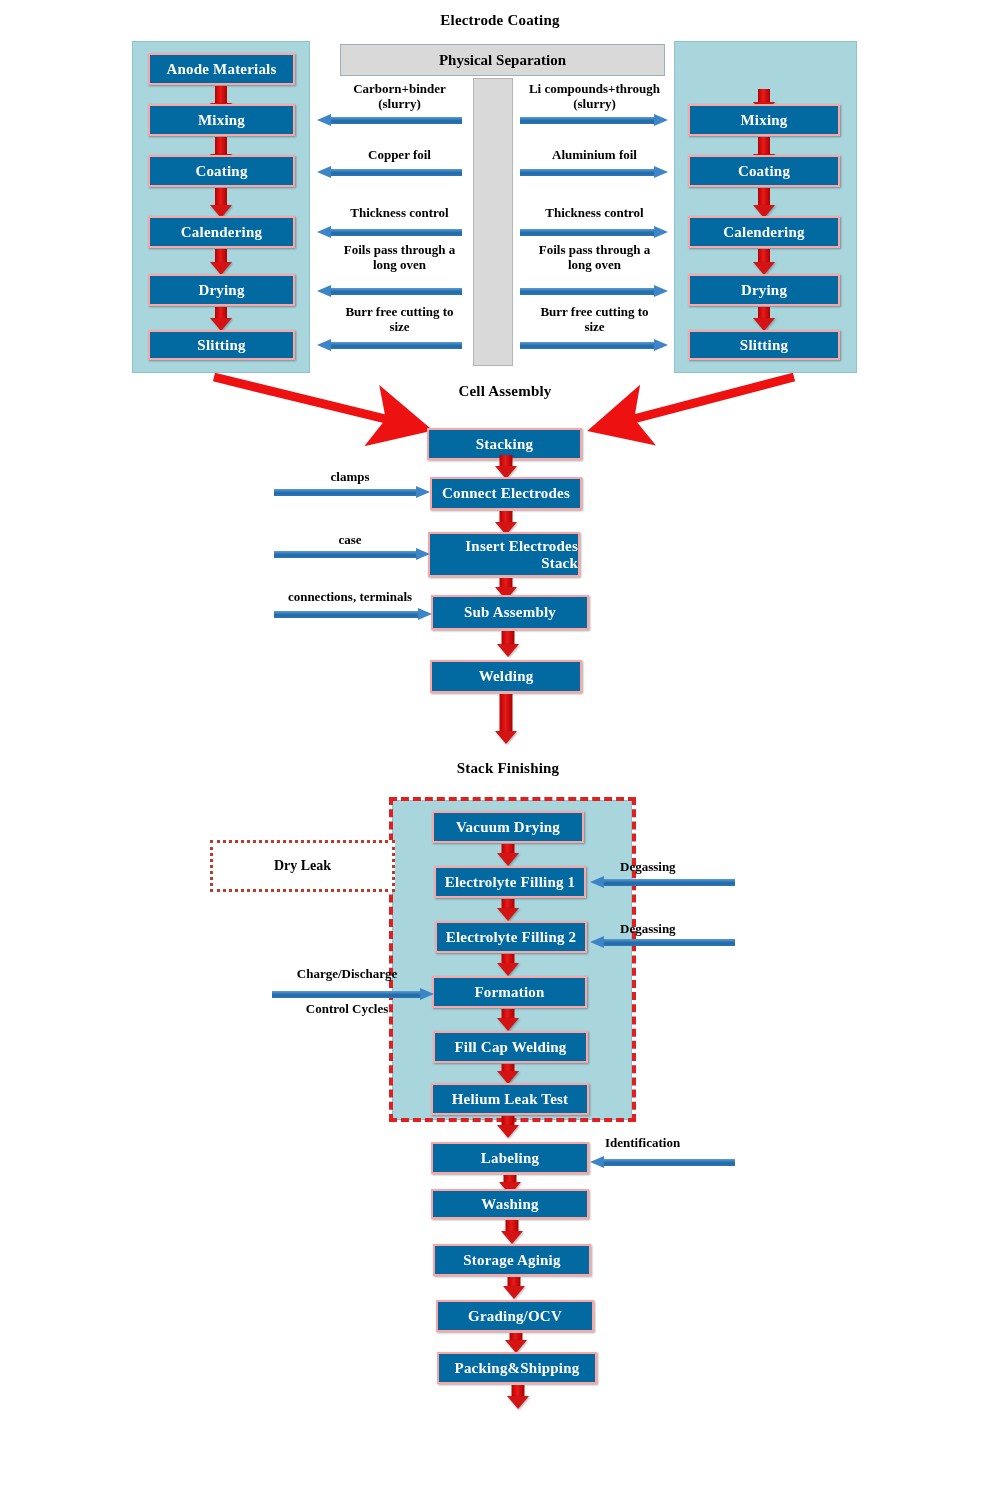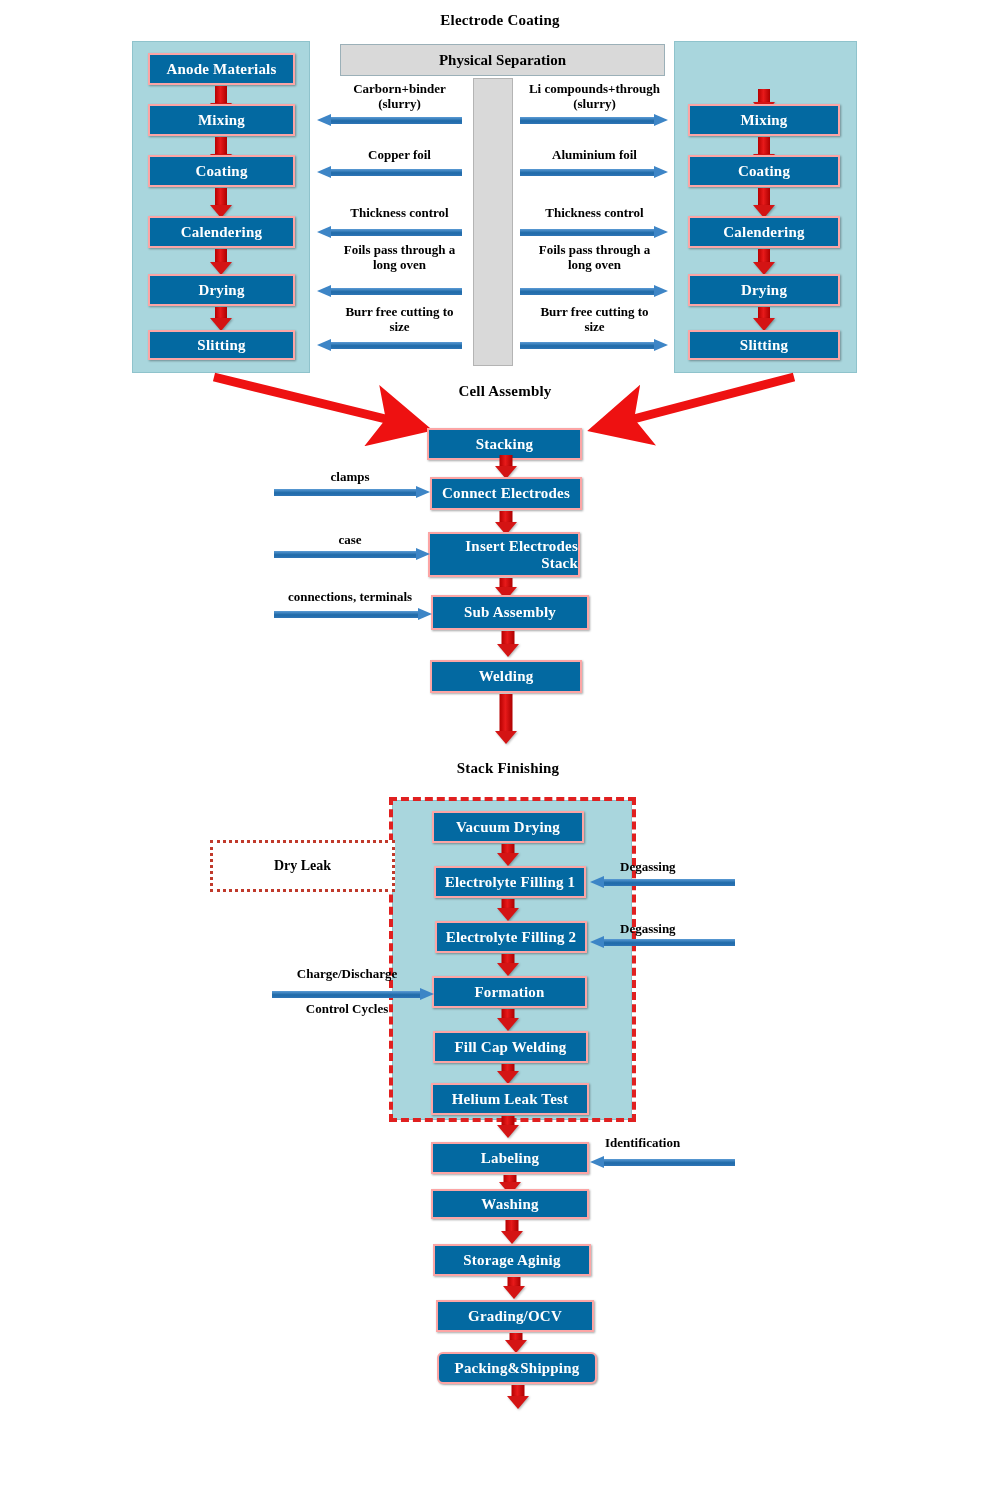--- a/index.html
+++ b/index.html
@@ -404,21 +404,21 @@
     <div class="shaft" style="width:13px; height:10px;"></div>
       <div class="head"></div>
   </div>
 
   <div class="pbox" style="left:436px; top:1300px; width:158px; height:32px;">Grading/OCV</div>
   <div class="rdown" style="left:504px; top:1333px; width:24px; height:20px;">
     <div class="shaft" style="width:13px; height:8px;"></div>
       <div class="head"></div>
   </div>
 
-  <div class="pbox" style="left:437px; top:1352px; width:160px; height:32px;border-radius:6px;">Packing&amp;Shipping</div>
+  <div class="pbox" style="left:437px; top:1352px; width:160px; height:32px;">Packing&amp;Shipping</div>
   <div class="rdown" style="left:506px; top:1385px; width:24px; height:24px;">
     <div class="shaft" style="width:13px; height:12px;"></div>
       <div class="head"></div>
   </div>
 
   <div class="alabel" style="left:605px; top:1136px; width:110px; text-align:left;">Identification</div>
   <div class="barrow left" style="left:590px; top:1158px; width:145px;">
     <div class="bshaft"></div>
       <div class="bhead"></div>
   </div>

